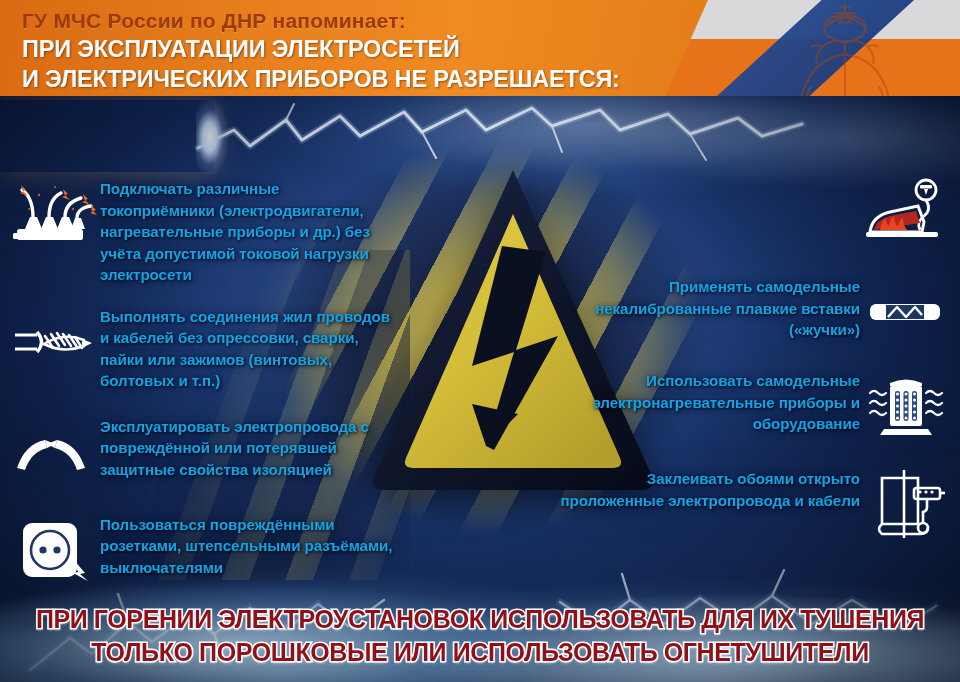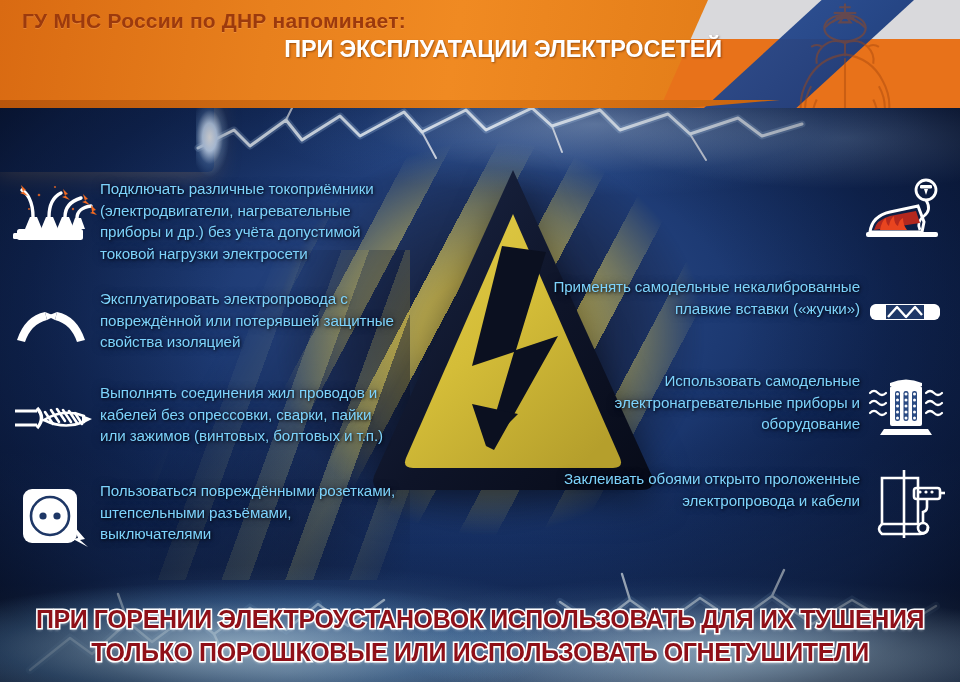--- a/index.html
+++ b/index.html
@@ -65,21 +65,21 @@
     box-shadow:0 0 26px rgba(255,190,110,.35);
   }
   .cable-tip{
     position:absolute;left:196px;top:98px;width:34px;height:78px;
     background:radial-gradient(ellipse 20px 40px at 40% 50%, #fff 0%, #cfe4ff 35%, rgba(150,200,255,.25) 68%, rgba(0,0,0,0) 100%);
     filter:blur(.4px);
   }
 
   
   .header{
-    position:absolute;left:0;top:0;width:960px;height:108px;overflow:hidden;
+    position:absolute;left:0;top:0;width:960px;height:96px;overflow:hidden;
   }
   .hdr-orange{
     position:absolute;left:0;top:0;width:780px;height:108px;
     background:linear-gradient(100deg,#d96a12 0%, #e8801d 34%, #f08a22 58%, #e07a16 100%);
     clip-path:polygon(0 0, 100% 0, 86% 100%, 0 100%);
   }
   .hdr-grey{
     position:absolute;right:0;top:0;width:260px;height:40px;
     background:linear-gradient(to bottom,#cfd2d6,#b9bdc2);
   }
@@ -102,42 +102,42 @@
   .emblem{
     position:absolute;right:46px;top:-4px;width:138px;height:160px;opacity:.55;
   }
   .hdr-text{position:absolute;left:22px;top:8px;width:700px;}
   .hdr-line1{
     font-size:21px;font-weight:bold;color:#9c3a0d;letter-spacing:.2px;
     line-height:26px;text-shadow:0 1px 0 rgba(255,200,150,.25);
   }
   .hdr-line2,.hdr-line3{
     font-size:23.5px;font-weight:bold;color:#ffffff;line-height:30px;
-    letter-spacing:-.2px;text-shadow:1px 1px 2px rgba(90,35,0,.55);text-align:right;
+    letter-spacing:-.2px;text-shadow:1px 1px 2px rgba(90,35,0,.55);
   }
 
   
   .triangle{position:absolute;left:368px;top:160px;width:290px;height:340px;
     filter:drop-shadow(0 10px 18px rgba(0,0,0,.5));}
 
   
   .col{position:absolute;top:176px;}
   .col-left{left:8px;width:390px;}
   .col-right{right:8px;width:400px;}
 
   .item{display:flex;align-items:flex-start;}
   .item.left{flex-direction:row;}
   .item.right{flex-direction:row;justify-content:flex-end;}
 
   .icon-box{
     flex:0 0 auto;width:92px;height:76px;
     display:flex;align-items:center;justify-content:center;
   }
   .item-text{
-    font-size:15.2px;font-weight:normal;color:#7dd3fc;line-height:21.5px;
+    font-size:15.2px;font-weight:bold;color:#0ea5e9;line-height:21.5px;
     text-shadow:1px 1px 3px rgba(0,0,0,.85), 0 0 8px rgba(0,10,40,.6);
     letter-spacing:-.1px;
   }
   .item.left .item-text{text-align:left;padding-top:2px;}
   .item.right .item-text{text-align:right;padding-top:2px;}
 
   
   .r1{margin-top:0px;}
   .r2{margin-top:18px;}
   .r3{margin-top:22px;}
@@ -253,51 +253,51 @@
             <circle cx="28" cy="14" r="1.3"></circle>
               <circle cx="44" cy="6" r="1.1"></circle>
             <circle cx="62" cy="28" r="1.2"></circle>
               <circle cx="18" cy="28" r="1.1"></circle>
           </g>
         </svg>
       </div>
       <div class="item-text">Подключать различные токоприёмники (электродвигатели, нагревательные приборы и др.) без учёта допустимой токовой нагрузки электросети</div>
     </div>
 
-    <div class="item left r3">
-      <div class="icon-box">
-        <svg width="86" height="48" viewBox="0 0 86 48">
-          <g fill="#ffffff">
-            <path d="M6 40 Q14 16 34 12 L36 20 Q20 24 14 42 Z"></path>
-            <path d="M46 12 Q66 16 74 40 L66 42 Q60 24 44 20 Z"></path>
-            <path d="M34 12 l10 4 l-8 4 z"></path>
-            <path d="M46 12 l-10 4 l8 4 z"></path>
-          </g>
-        </svg>
-      </div>
-      <div class="item-text">Эксплуатировать электропровода с повреждённой или потерявшей защитные свойства изоляцией</div>
-    </div>
-
     <div class="item left r2">
       <div class="icon-box">
         <svg width="86" height="44" viewBox="0 0 86 44">
           <g fill="none" stroke="#ffffff" stroke-width="3">
             <path d="M4 15 h22"></path>
               <path d="M4 29 h22"></path>
             <path d="M26 12 q9 10 0 20" stroke-width="3.4"></path>
           </g>
           <g fill="none" stroke="#ffffff" stroke-width="2.6" stroke-linecap="round">
             <path d="M34 16 l8 12 M40 14 l8 12 M46 13 l8 12 M52 14 l8 12 M58 15 l8 12 M64 17 l7 11"></path>
             <path d="M33 24 q20 -12 40 -4"></path>
             <path d="M33 24 q20 10 40 2"></path>
           </g>
           <path d="M71 19 l10 4 l-10 5 z" fill="#ffffff"></path>
         </svg>
       </div>
       <div class="item-text">Выполнять соединения жил проводов и кабелей без опрессовки, сварки, пайки или зажимов (винтовых, болтовых и т.п.)</div>
+    </div>
+
+    <div class="item left r3">
+      <div class="icon-box">
+        <svg width="86" height="48" viewBox="0 0 86 48">
+          <g fill="#ffffff">
+            <path d="M6 40 Q14 16 34 12 L36 20 Q20 24 14 42 Z"></path>
+            <path d="M46 12 Q66 16 74 40 L66 42 Q60 24 44 20 Z"></path>
+            <path d="M34 12 l10 4 l-8 4 z"></path>
+            <path d="M46 12 l-10 4 l8 4 z"></path>
+          </g>
+        </svg>
+      </div>
+      <div class="item-text">Эксплуатировать электропровода с повреждённой или потерявшей защитные свойства изоляцией</div>
     </div>
 
     <div class="item left r4">
       <div class="icon-box">
         <svg width="86" height="62" viewBox="0 0 86 62">
           <rect x="12" y="4" width="54" height="54" rx="9" fill="#ffffff"></rect>
           <circle cx="39" cy="31" r="19" fill="none" stroke="#1e3766" stroke-width="2.6"></circle>
           <circle cx="32" cy="31" r="3.6" fill="#1e3766"></circle>
           <circle cx="46" cy="31" r="3.6" fill="#1e3766"></circle>
           <path d="M24 18 h30" stroke="#1e3766" stroke-width="0"></path>
@@ -439,20 +439,21 @@
         <circle cx="70" cy="146" r="12"></circle>
         <path d="M58 146 h24 M70 134 v24"></path>
         <path d="M62 138 l16 16 M78 138 l-16 16"></path>
         <path d="M44 130 q-10 8 -8 22 M96 130 q10 8 8 22"></path>
       </g>
     </svg>
 
     <div class="hdr-text">
       <div class="hdr-line1">ГУ МЧС России по ДНР напоминает:</div>
       <div class="hdr-line2">ПРИ ЭКСПЛУАТАЦИИ ЭЛЕКТРОСЕТЕЙ</div>
+      <div class="hdr-line3">И ЭЛЕКТРИЧЕСКИХ ПРИБОРОВ НЕ РАЗРЕШАЕТСЯ:</div>
     </div>
   </div>
 
   <div class="bottom-glow"></div>
   <div class="bottom">
     <div class="bottom-text">ПРИ ГОРЕНИИ ЭЛЕКТРОУСТАНОВОК ИСПОЛЬЗОВАТЬ ДЛЯ ИХ ТУШЕНИЯ</div>
     <div class="bottom-text">ТОЛЬКО ПОРОШКОВЫЕ ИЛИ ИСПОЛЬЗОВАТЬ ОГНЕТУШИТЕЛИ</div>
   </div>
 
 </div>

